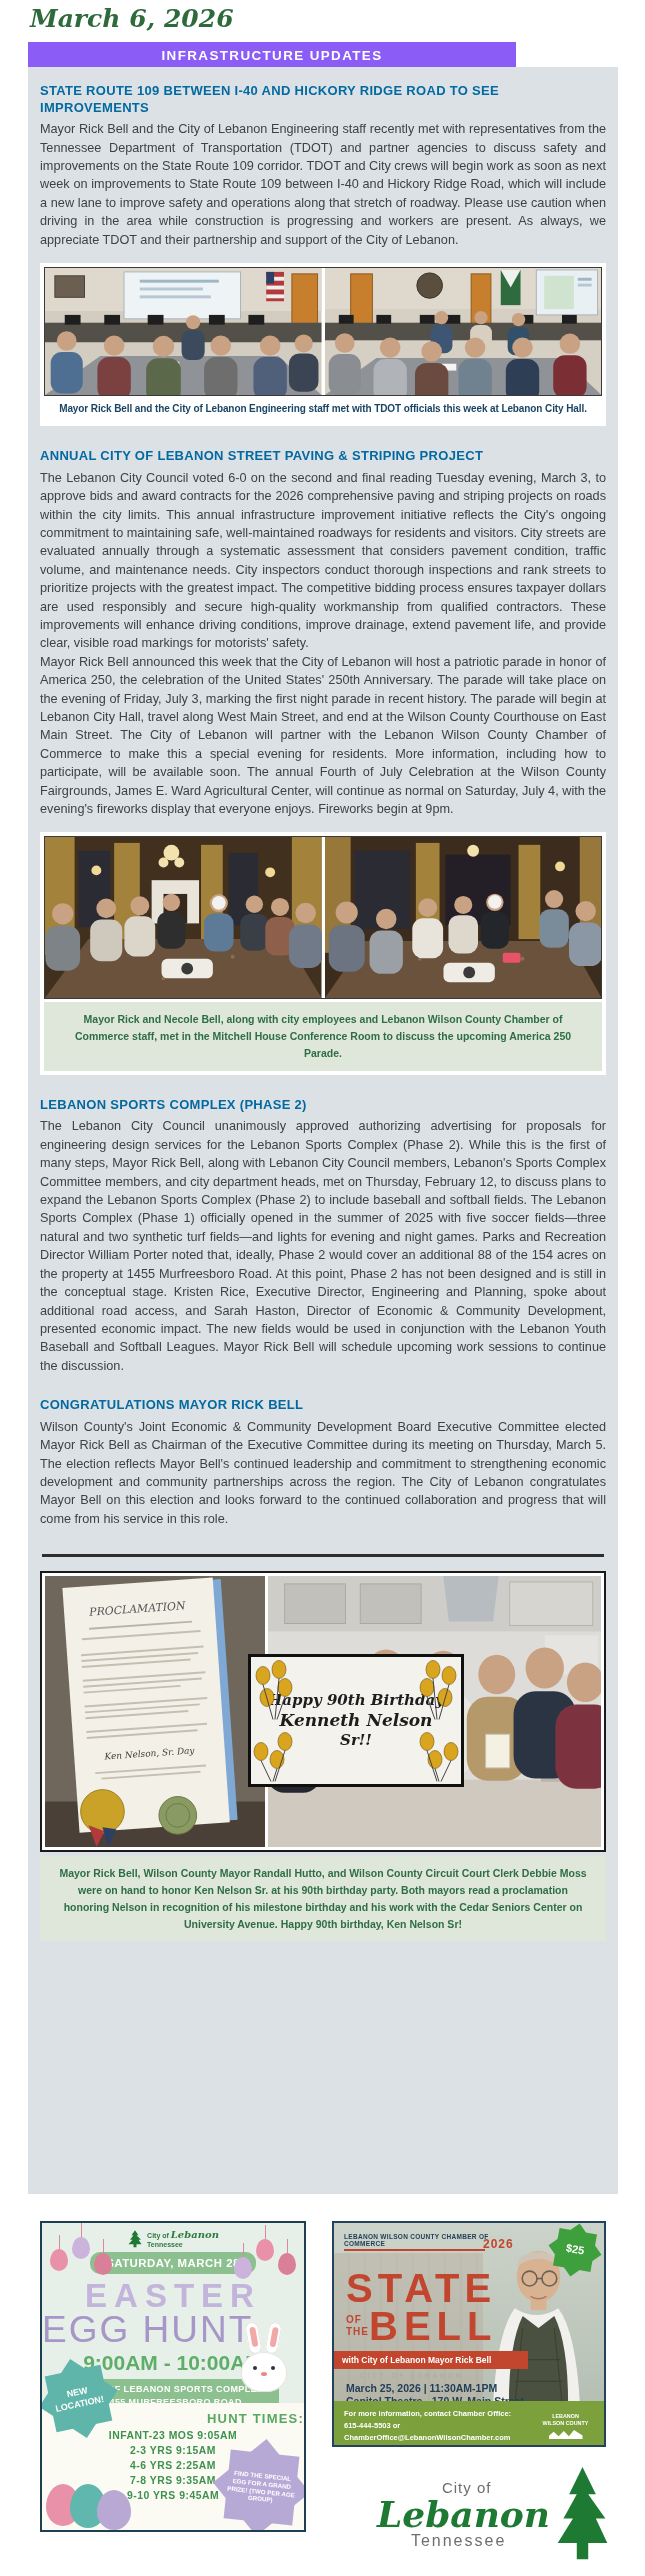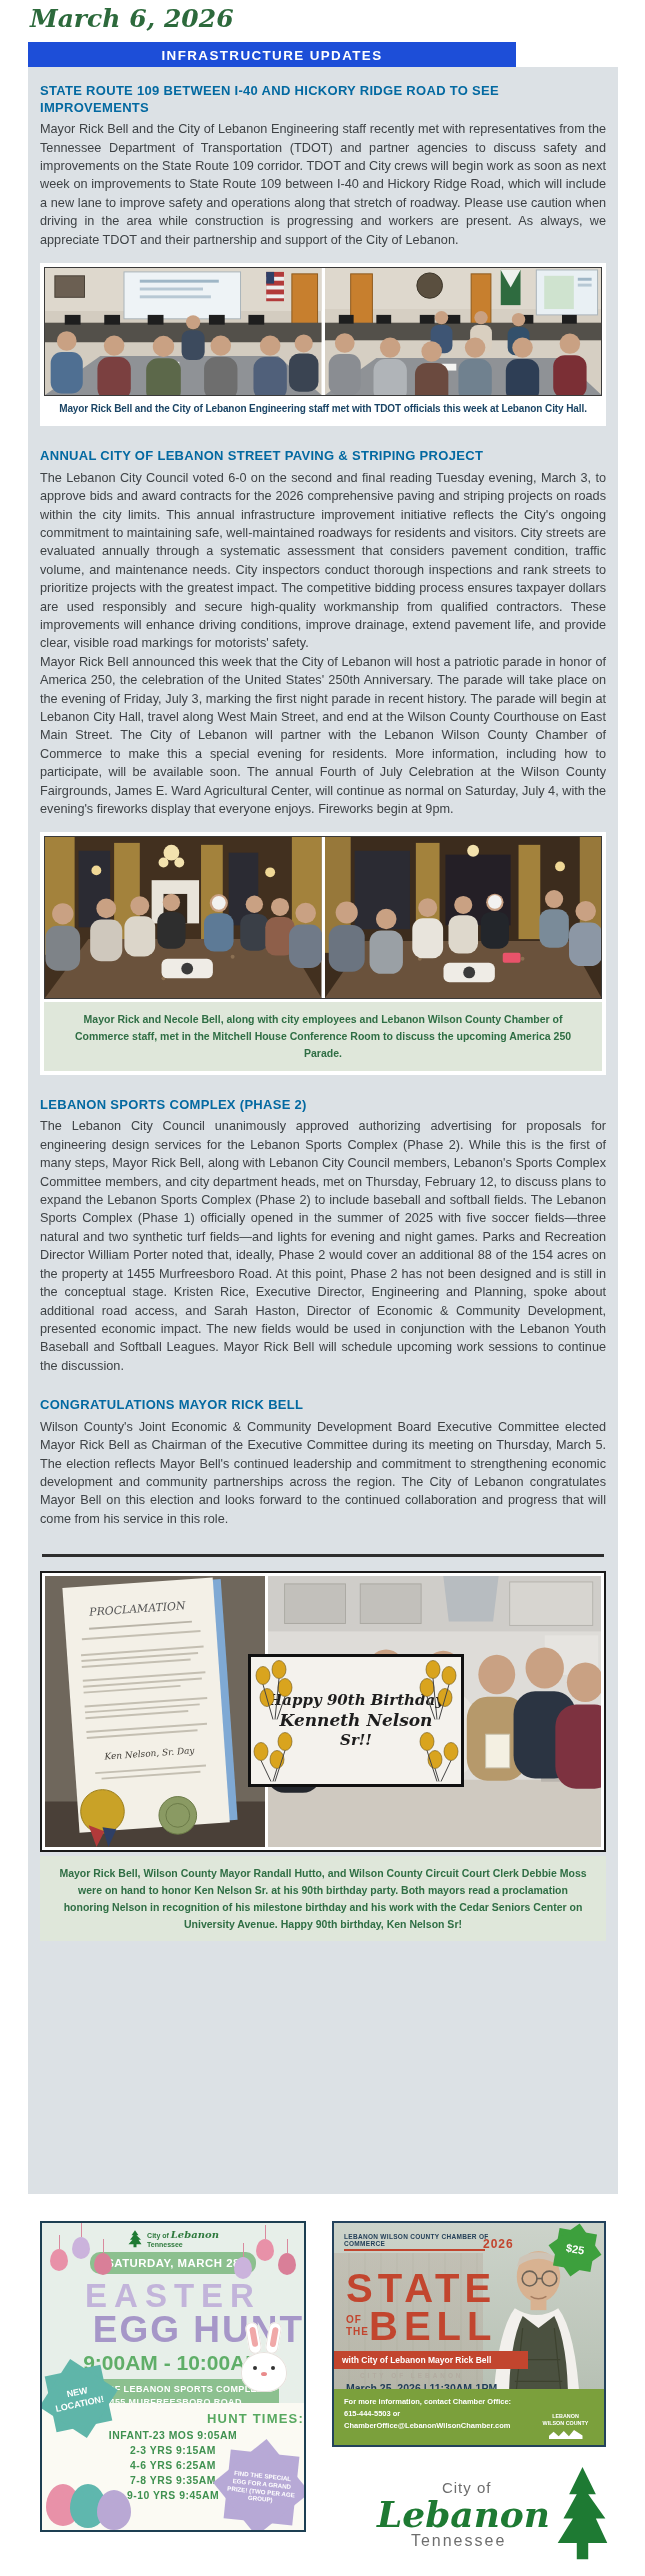--- a/index.html
+++ b/index.html
@@ -1,20 +1,20 @@
 <!DOCTYPE html>
 <html><head>
 <meta charset="utf-8">
 <style>
   html,body{margin:0;padding:0;background:#fff;}
   .page{position:relative;width:646px;height:2576px;background:#fff;font-family:"Liberation Sans",sans-serif;overflow:hidden;}
 
   .date-script{position:absolute;top:4px;left:30px;font-family:"DejaVu Serif",serif;font-style:italic;font-weight:bold;font-size:25px;color:#2d6a3c;}
 
-  .banner{position:absolute;top:42px;left:28px;width:488px;height:26px;background:#1d4ed8;color:#fff;
+  .banner{position:absolute;top:42px;left:28px;width:488px;height:26px;background:#8b5cf6;color:#fff;
     display:flex;align-items:center;justify-content:center;font-size:13.4px;font-weight:bold;letter-spacing:1.4px;text-align:center;}
 
   .panel{position:absolute;top:67px;left:28px;width:590px;height:2127px;background:#dce1e5;
     padding:2px 12px 0;box-sizing:border-box;overflow:hidden;}
   .panel h2.art{margin:22px 0 4px;font-size:13px;line-height:1.28;color:#0369a1;letter-spacing:0.3px;font-weight:bold;}
   .panel h2.first{margin-top:14px;}
   .panel p.art{margin:0;font-size:12.7px;line-height:1.45;color:#3e4245;text-align:justify;}
 
   .photo-card{margin-top:14px;background:#fff;padding:4px;}
   .photos{display:flex;gap:3px;border:1px solid #3a3a3a;background:#fff;}
@@ -35,21 +35,21 @@
   .balloons svg{width:100%;height:100%;}
 
   
   .flyers{position:absolute;top:2221px;left:40px;width:567px;height:317px;}
   .easter{position:absolute;left:0;top:0;width:266px;height:311px;background:#e7efe9;border:2px solid #1d3f52;box-sizing:border-box;overflow:hidden;}
   .e-logo{margin-top:6px;display:flex;align-items:center;justify-content:center;gap:4px;}
   .e-logo-text{font-size:7px;color:#2f7a3e;line-height:1.15;font-weight:bold;}
   .e-logo-text .sc{font-family:"DejaVu Serif",serif;font-style:italic;font-size:10px;}
   .e-pill{margin:3px auto 0;width:166px;background:#8cc08f;color:#fff;font-weight:bold;font-size:11.4px;text-align:center;padding:5px 0;border-radius:10px;letter-spacing:0.5px;}
   .e-title1{font-size:33px;font-weight:bold;color:#c2b4da;text-align:center;letter-spacing:7px;margin-top:3px;}
-  .e-title2{font-size:37px;font-weight:bold;color:#a697c8;text-align:right;letter-spacing:2px;margin-top:-6px;}
+  .e-title2{font-size:37px;font-weight:normal;color:#a697c8;text-align:left;letter-spacing:2px;margin-top:-6px;}
   .e-time{font-size:21px;font-weight:bold;color:#5fae68;text-align:center;margin-top:0;}
   .e-loc{margin:4px auto 0;width:212px;background:#8cc08f;color:#fff;font-weight:bold;font-size:9px;text-align:center;padding:4px 0;border-radius:8px;line-height:1.5;letter-spacing:0.4px;}
   .e-bottom{position:absolute;left:0;right:0;bottom:0;top:180px;background:#fbfaf3;}
   .e-ht{margin-top:8px;text-align:right;font-size:13px;font-weight:bold;color:#57a860;letter-spacing:1.2px;}
   .e-li{text-align:center;font-size:10.4px;font-weight:bold;color:#3f9150;margin-top:4px;letter-spacing:0.5px;list-style:none;}
   .e-list{margin:2px 0 14px;padding:0;}
   .burst{position:absolute;display:flex;align-items:center;justify-content:center;}
   .burst::before{content:"";position:absolute;inset:0;background:inherit;transform:rotate(45deg);}
   .burst .bt{position:relative;z-index:1;color:#fff;font-weight:bold;text-align:center;line-height:1.25;}
   .burst-new{left:8px;top:147px;width:57px;height:57px;background:#5fb5a9;transform:rotate(-12deg);}
@@ -78,21 +78,21 @@
   .s-rule{position:relative;margin:2px 119px 0 10px;height:2px;background:#c2452e;}
   .s-year{position:absolute;top:14px;left:149px;color:#c2452e;font-weight:bold;font-size:12px;letter-spacing:1px;}
   .s-title1{position:relative;margin:18px 0 0 12px;color:#c2452e;font-weight:bold;font-size:40px;line-height:.95;letter-spacing:5px;}
   .s-row2{position:relative;margin:0 0 0 12px;display:flex;align-items:center;gap:0;}
   .s-ofthe{color:#c2452e;font-weight:bold;font-size:10px;line-height:1.2;letter-spacing:1px;}
   .s-title2{color:#c2452e;font-weight:bold;font-size:40px;line-height:.95;letter-spacing:6px;}
   .s-band{position:relative;margin:6px 0 0;width:178px;background:#c2452e;color:#fff;font-size:8.5px;font-weight:bold;padding:4px 8px;}
   .s-water{position:relative;margin:3px 0 0 26px;font-size:6.4px;letter-spacing:3px;color:#b3aca1;font-weight:bold;}
   .s-date{position:relative;margin:3px 0 0 12px;font-size:10.5px;font-weight:bold;color:#233f58;}
   .s-venue{position:relative;margin:1px 0 0 12px;font-size:10.5px;font-weight:bold;color:#233f58;}
-  .s-footer{position:absolute;bottom:0;left:0;right:0;height:56px;background:#7ba03c;color:#fff;padding:7px 79px 0 10px;box-sizing:border-box;font-size:7.5px;font-weight:bold;line-height:1.6;}
+  .s-footer{position:absolute;bottom:0;left:0;right:0;height:44px;background:#7ba03c;color:#fff;padding:7px 79px 0 10px;box-sizing:border-box;font-size:7.5px;font-weight:bold;line-height:1.6;}
   .s-chamber{position:absolute;right:6px;bottom:6px;width:65px;text-align:center;color:#fff;font-size:5.4px;font-weight:bold;line-height:1.4;}
   .s-chamber .swoosh{display:block;margin:2px auto 0;width:34px;height:9px;background:#fff;clip-path:polygon(0 70%,15% 20%,30% 70%,45% 10%,60% 70%,75% 0,100% 60%,100% 100%,0 100%);}
   .s-man{position:absolute;right:0;top:18px;width:131px;height:164px;}
 
   .logo-block{position:absolute;top:2465px;left:349px;width:264px;height:99px;display:flex;align-items:center;justify-content:flex-end;gap:2px;}
   .lg-text{text-align:left;}
   .lg-cityof{color:#6e6e6e;font-size:15px;margin-left:65px;letter-spacing:1px;}
   .lg-lebanon{font-family:"DejaVu Serif",serif;font-style:italic;font-weight:bold;font-size:36px;color:#1e7a33;line-height:1;}
   .lg-tn{color:#6e6e6e;font-size:16px;letter-spacing:2px;margin-left:34px;}
   .hidden-defs{position:absolute;width:0;height:0;overflow:hidden;}
@@ -393,21 +393,21 @@
       <div class="e-loc">
         <span>CITY OF LEBANON SPORTS COMPLEX</span><br>
         <span>1455 MURFREESBORO ROAD</span>
       </div>
 
       <div class="e-bottom">
         <div class="e-ht">HUNT TIMES:</div>
         <ul class="e-list">
           <li class="e-li">INFANT-23 MOS 9:05AM</li>
           <li class="e-li">2-3 YRS 9:15AM</li>
-          <li class="e-li">4-6 YRS 6:25AM</li>
+          <li class="e-li">4-6 YRS 2:25AM</li>
           <li class="e-li">7-8 YRS 9:35AM</li>
           <li class="e-li">9-10 YRS 9:45AM</li>
         </ul>
         <span class="begg" style="left:4px;bottom:4px;width:34px;height:42px;background:#e891a8"></span>
         <span class="begg" style="left:28px;bottom:2px;width:36px;height:44px;background:#5fb7ae"></span>
         <span class="begg" style="left:55px;bottom:0;width:34px;height:40px;background:#b9a8d4"></span>
       </div>
 
       <div class="burst burst-new">
           <span class="bt">NEW LOCATION!</span>

